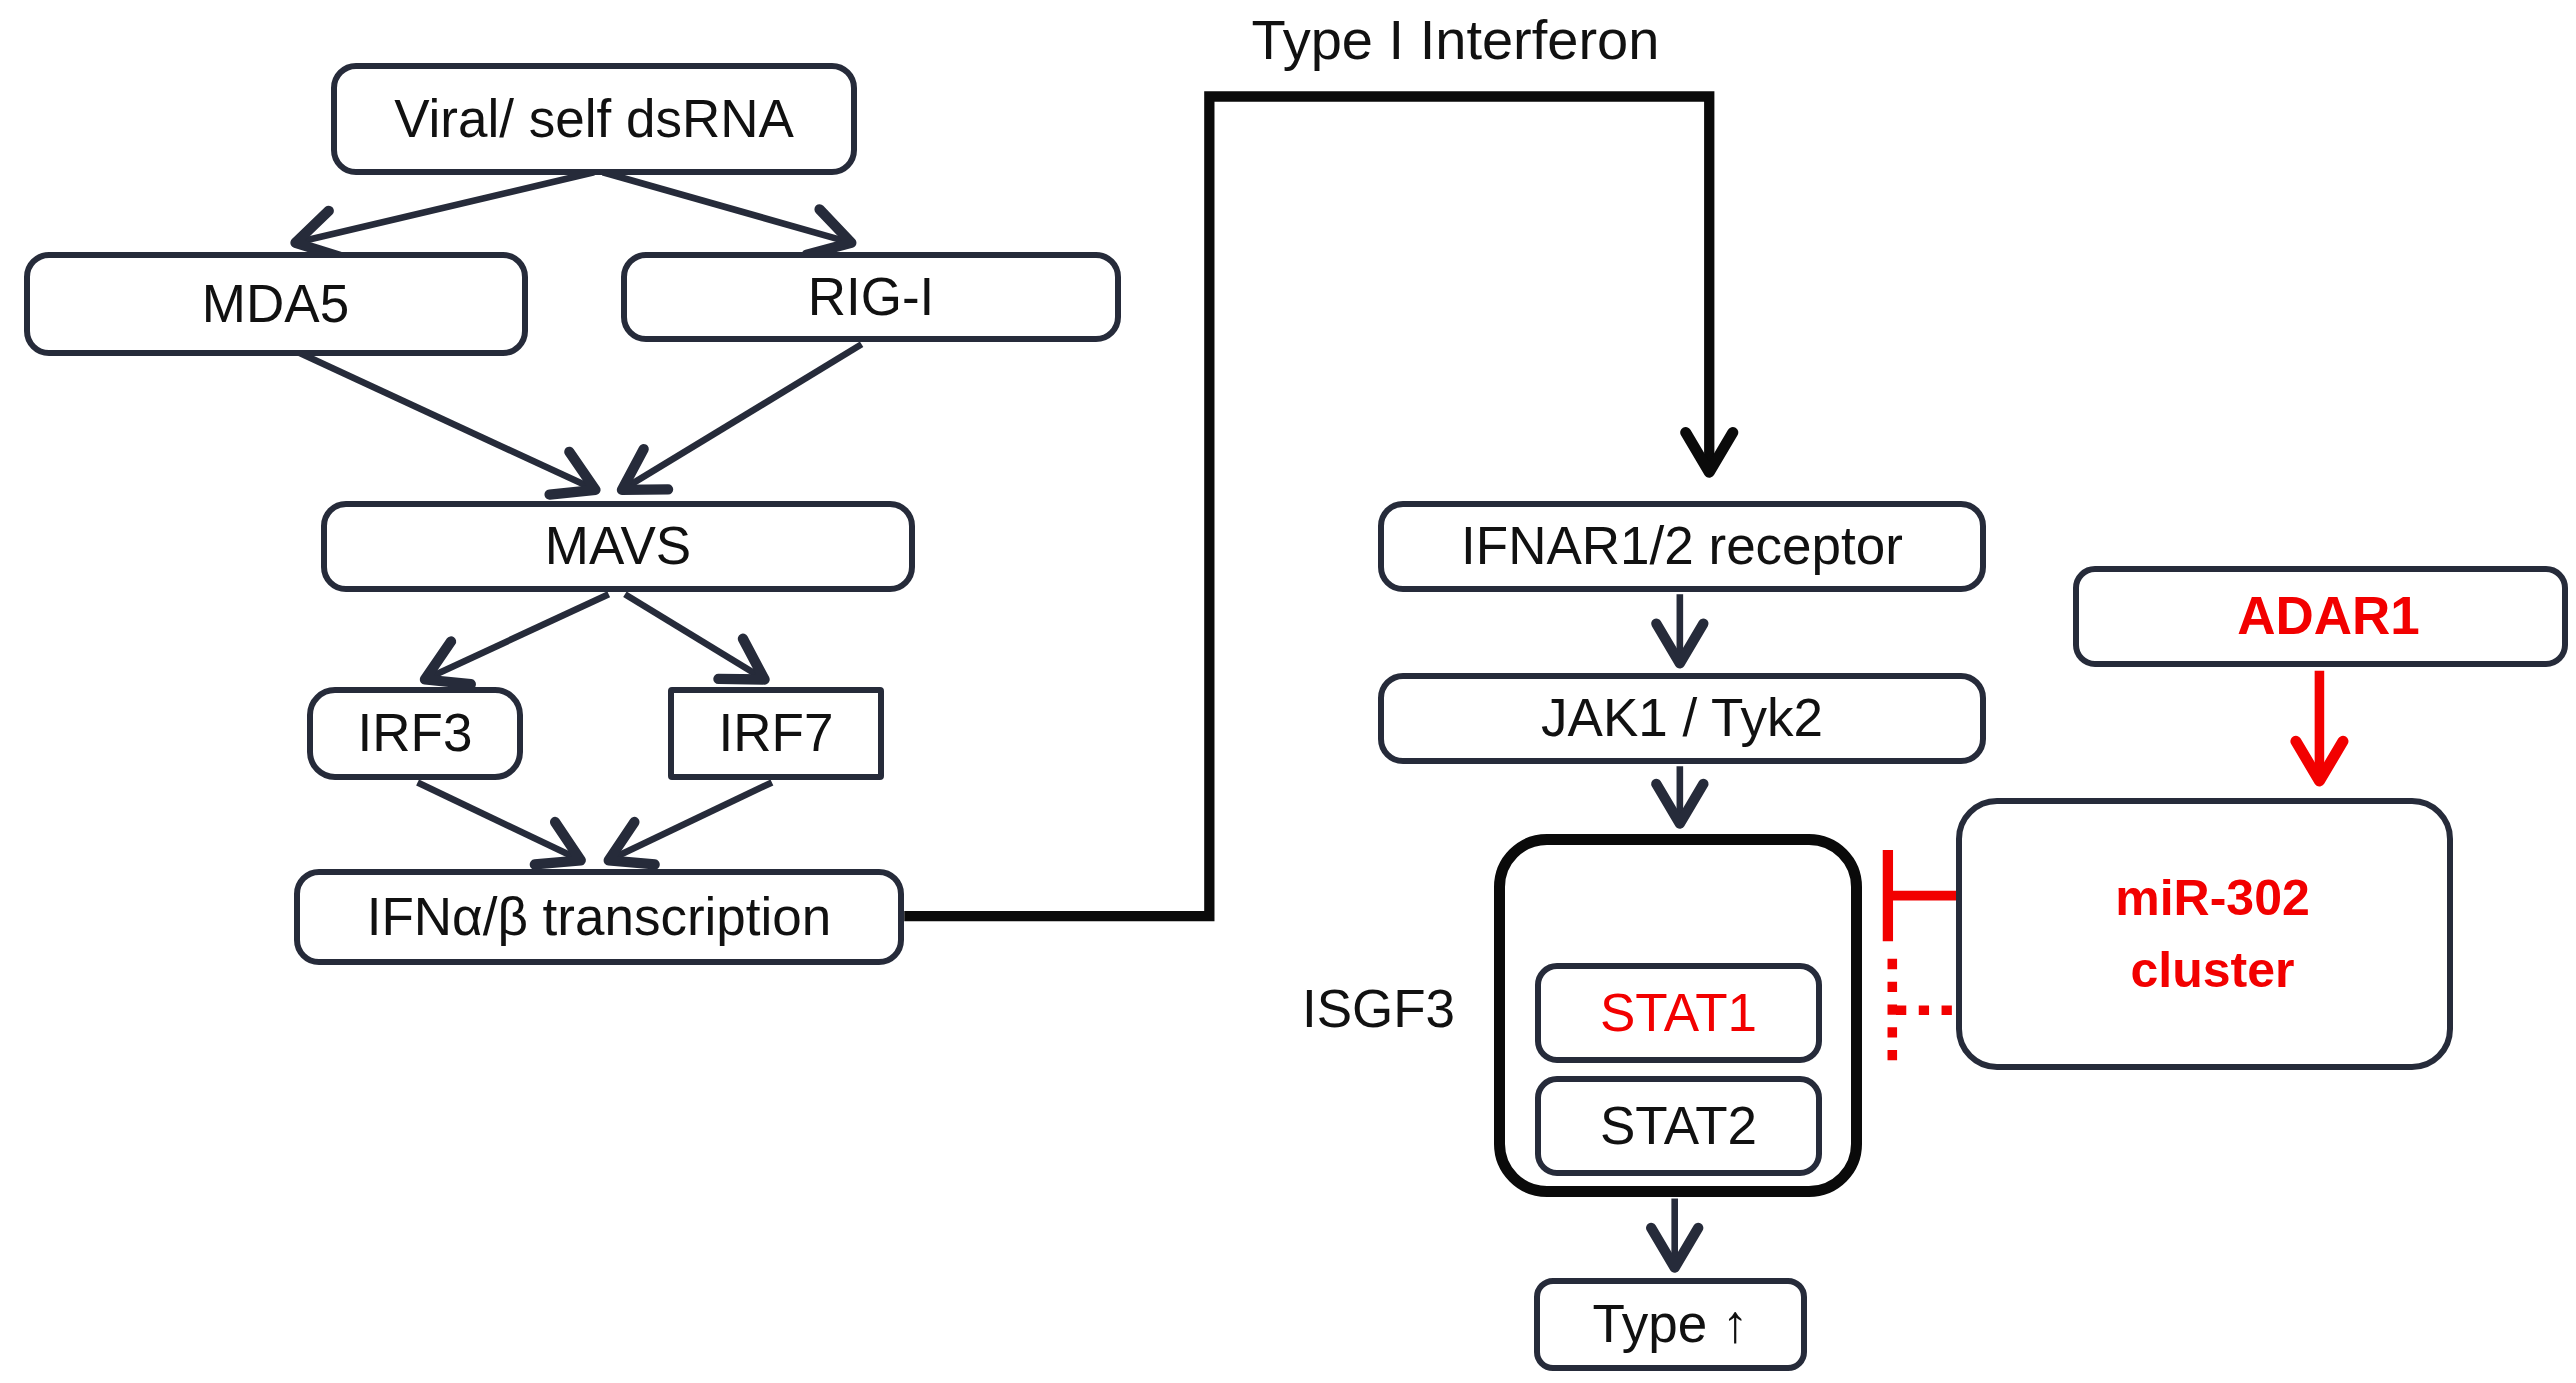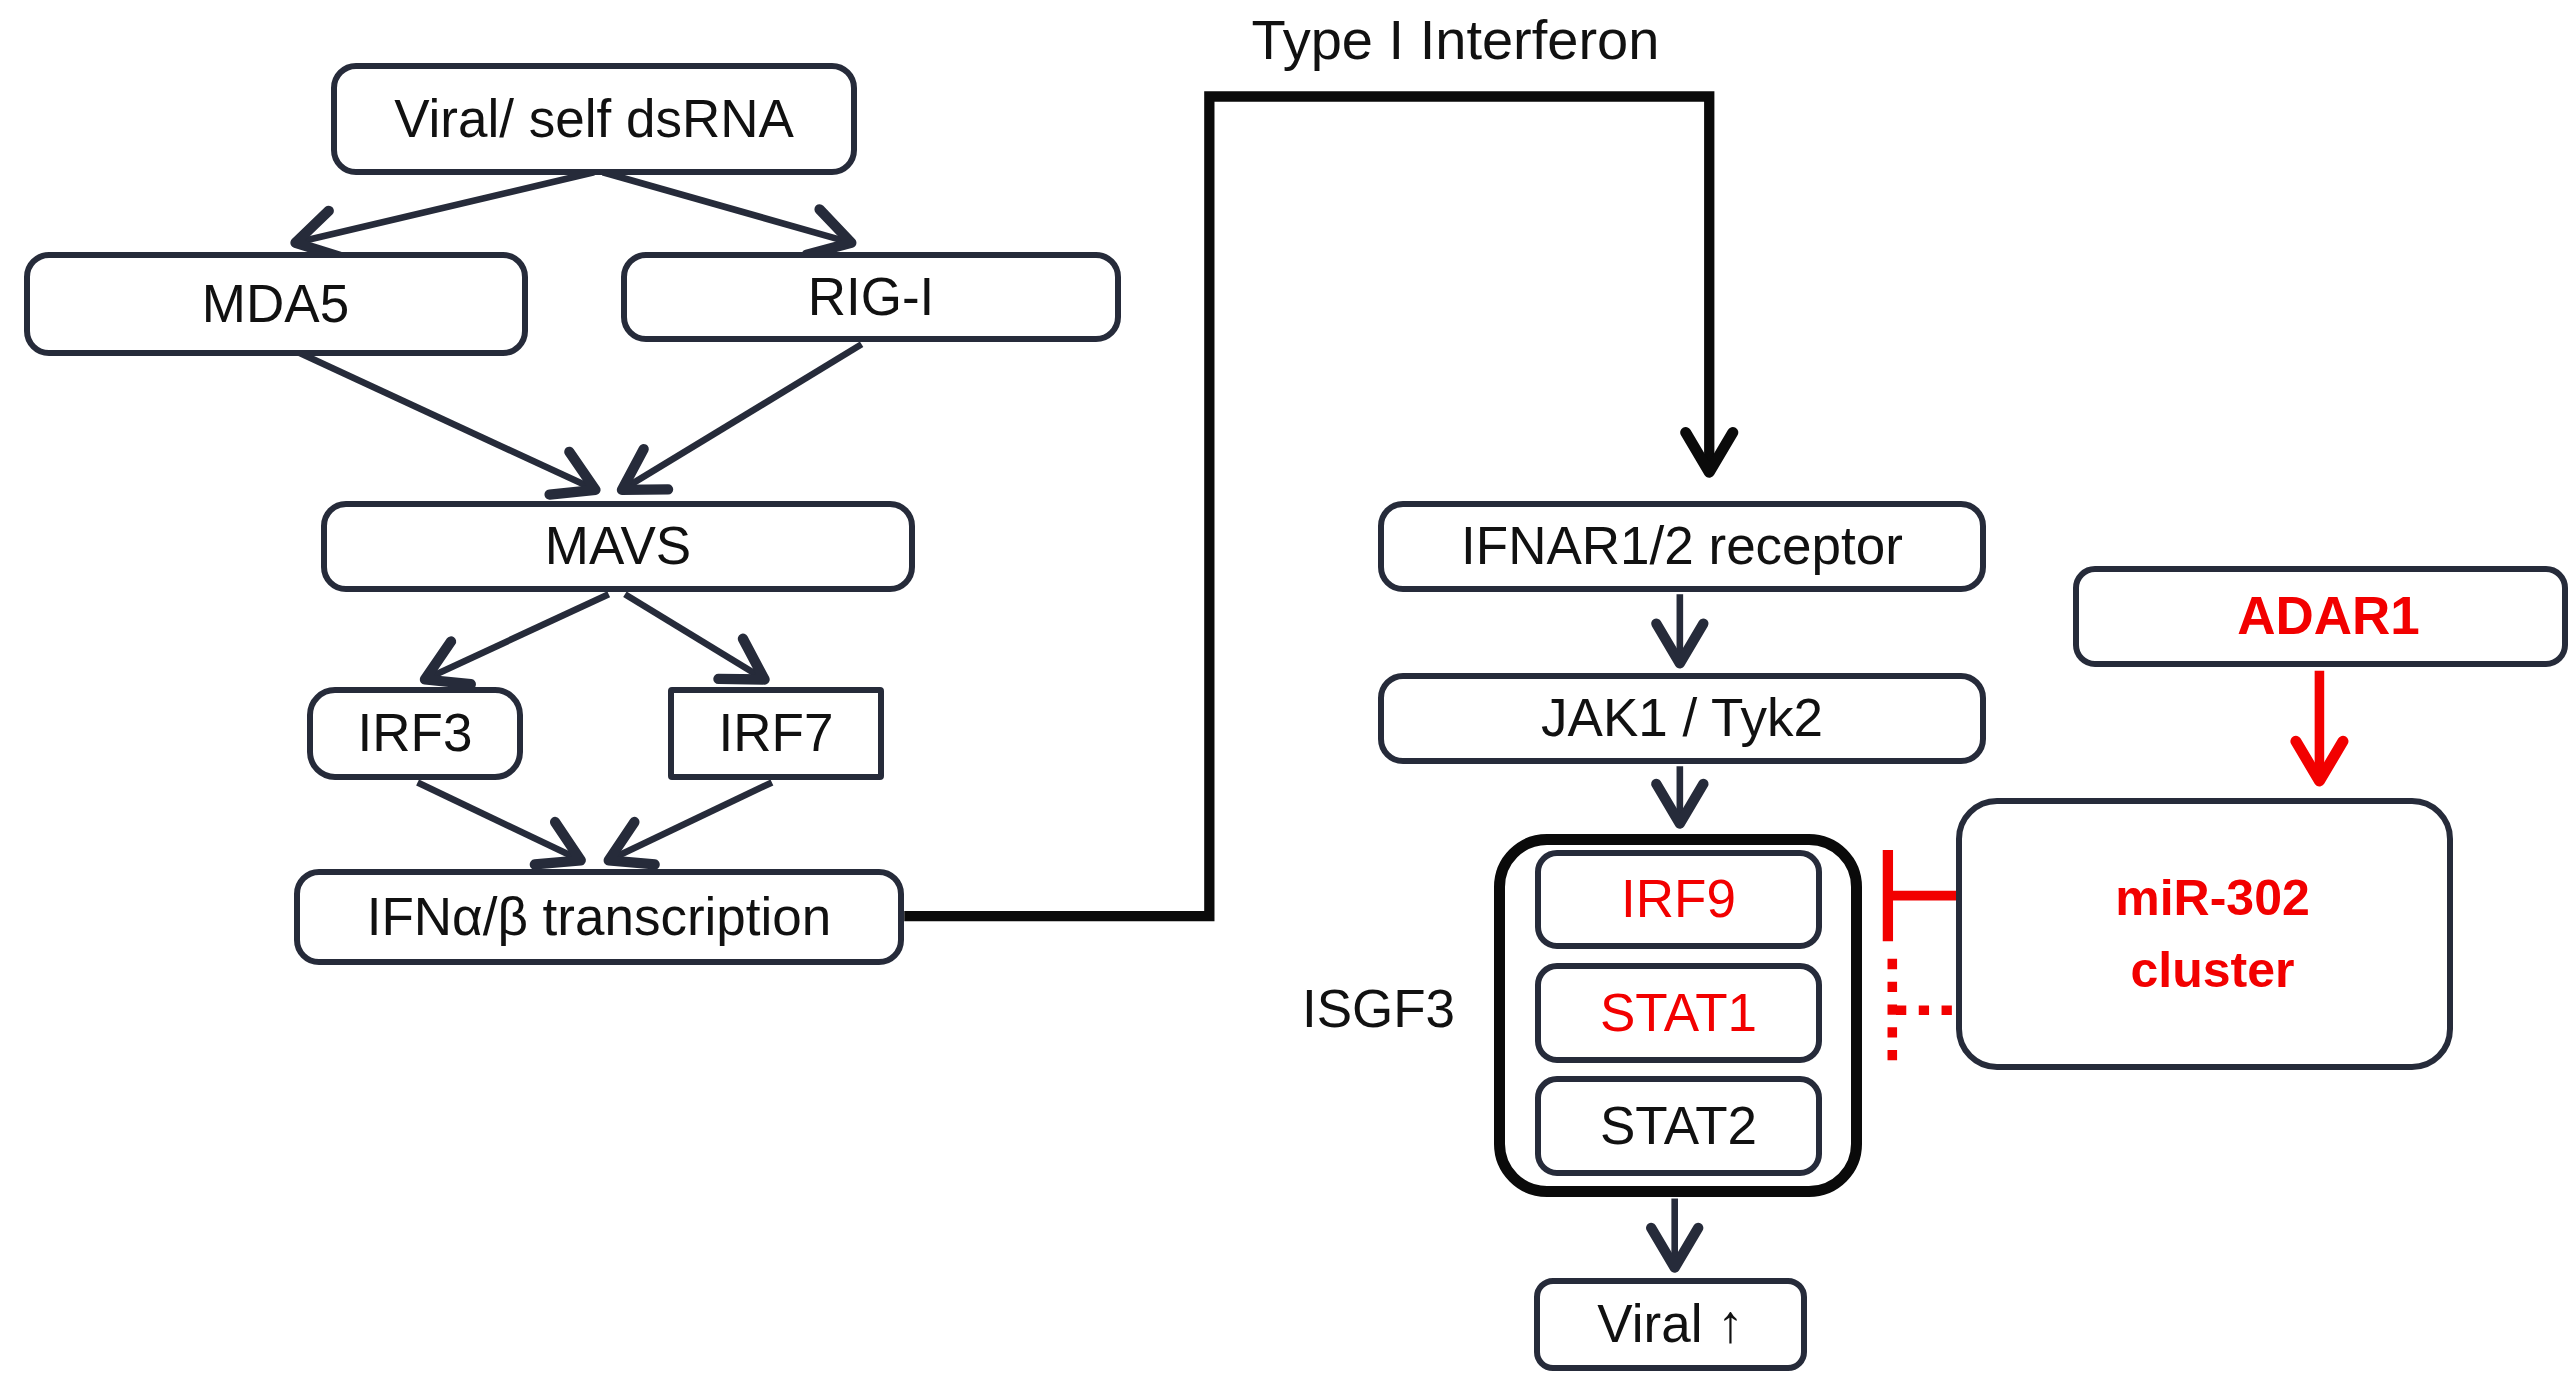--- a/index.html
+++ b/index.html
@@ -104,25 +104,24 @@
   <div class="node n-mda5">MDA5</div>
   <div class="node n-mavs">MAVS</div>
   <div class="node n-rigi">RIG-I</div>
   <div class="node n-irf3">IRF3</div>
   <div class="node n-irf7">IRF7</div>
   <div class="node n-ifn">IFNα/β transcription</div>
   <div class="node n-ifnar">IFNAR1/2 receptor</div>
   <div class="node n-jak">JAK1 / Tyk2</div>
 
   <div class="node n-isgf3c"></div>
-  <div class="node n-irf9 redt">IRF9</div>
   <div class="node n-stat1 redt">STAT1</div>
   <div class="node n-stat2">STAT2</div>
 
-  <div class="node n-isgs">Viral ↑</div>
+  <div class="node n-isgs">Type ↑</div>
 
   <div class="node n-adar1 redb">ADAR1</div>
   <div class="node n-mir302 redb">
     <div>miR-302</div>
     <div>cluster</div>
   </div>
 
 </div>
 
 

